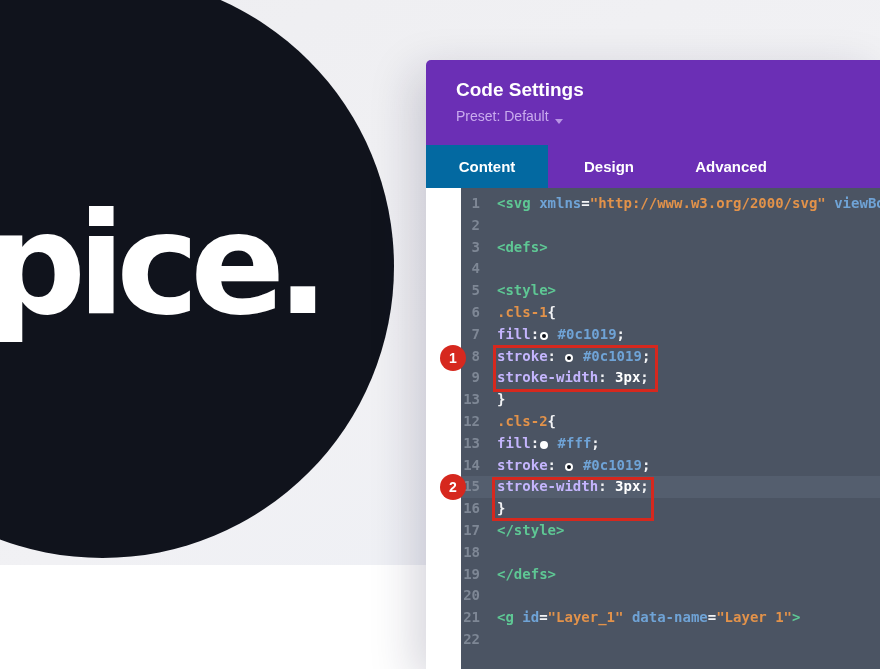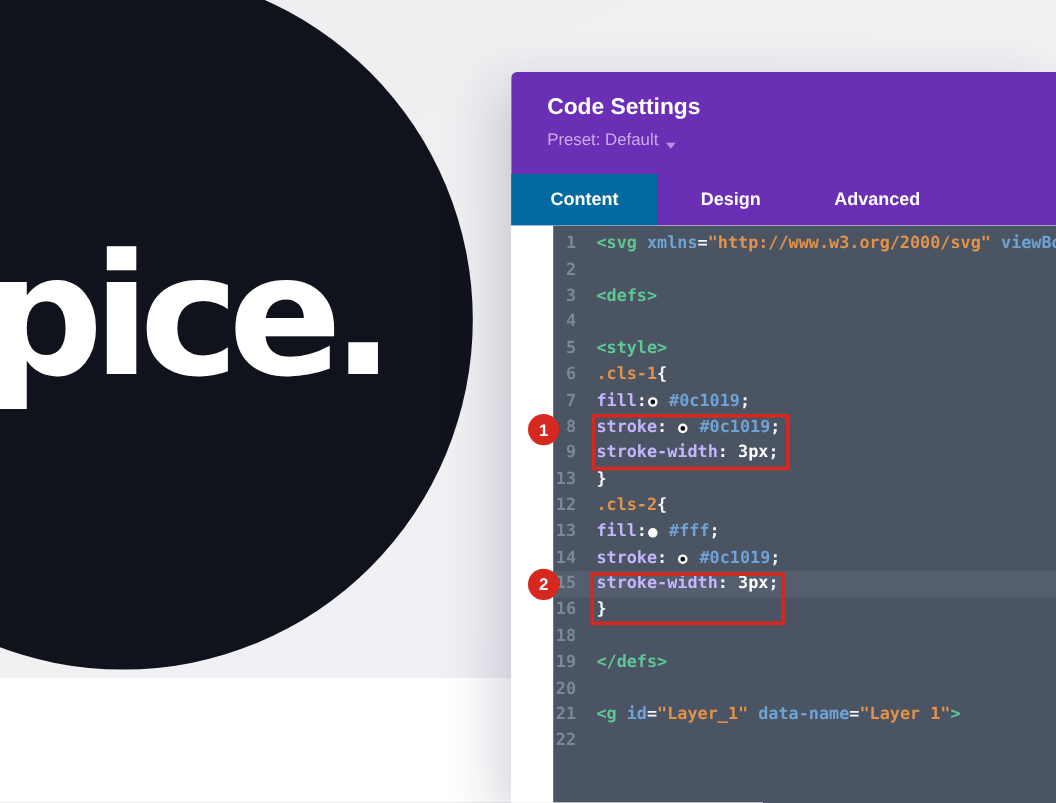--- a/index.html
+++ b/index.html
@@ -143,20 +143,21 @@
         <div class="code-line"><span class="ln">6</span><span class="lc"><span class="tok-sel">.cls-1</span><span class="tok-pun">{</span></span></div>
         <div class="code-line"><span class="ln">7</span><span class="lc"><span class="tok-prop">fill</span><span class="tok-pun">:</span><span class="swatch" style="background: rgb(12, 16, 25);"></span><span class="tok-txt"> </span><span class="tok-val">#0c1019</span><span class="tok-pun">;</span></span></div>
         <div class="code-line"><span class="ln">8</span><span class="lc"><span class="tok-prop">stroke</span><span class="tok-pun">:</span><span class="tok-txt"> </span><span class="swatch" style="background: rgb(12, 16, 25);"></span><span class="tok-txt"> </span><span class="tok-val">#0c1019</span><span class="tok-pun">;</span></span></div>
         <div class="code-line"><span class="ln">9</span><span class="lc"><span class="tok-prop">stroke-width</span><span class="tok-pun">:</span><span class="tok-txt"> </span><span class="tok-num">3px</span><span class="tok-pun">;</span></span></div>
         <div class="code-line"><span class="ln">13</span><span class="lc"><span class="tok-pun">}</span></span></div>
         <div class="code-line"><span class="ln">12</span><span class="lc"><span class="tok-sel">.cls-2</span><span class="tok-pun">{</span></span></div>
         <div class="code-line"><span class="ln">13</span><span class="lc"><span class="tok-prop">fill</span><span class="tok-pun">:</span><span class="swatch" style="background: rgb(255, 255, 255);"></span><span class="tok-txt"> </span><span class="tok-val">#fff</span><span class="tok-pun">;</span></span></div>
         <div class="code-line"><span class="ln">14</span><span class="lc"><span class="tok-prop">stroke</span><span class="tok-pun">:</span><span class="tok-txt"> </span><span class="swatch" style="background: rgb(12, 16, 25);"></span><span class="tok-txt"> </span><span class="tok-val">#0c1019</span><span class="tok-pun">;</span></span></div>
         <div class="code-line active"><span class="ln">15</span><span class="lc"><span class="tok-prop">stroke-width</span><span class="tok-pun">:</span><span class="tok-txt"> </span><span class="tok-num">3px</span><span class="tok-pun">;</span></span></div>
         <div class="code-line"><span class="ln">16</span><span class="lc"><span class="tok-pun">}</span></span></div>
+        <div class="code-line"><span class="ln">17</span><span class="lc"><span class="tok-tag">&lt;/style&gt;</span></span></div>
         <div class="code-line"><span class="ln">18</span><span class="lc"></span></div>
         <div class="code-line"><span class="ln">19</span><span class="lc"><span class="tok-tag">&lt;/defs&gt;</span></span></div>
         <div class="code-line"><span class="ln">20</span><span class="lc"></span></div>
         <div class="code-line"><span class="ln">21</span><span class="lc"><span class="tok-tag">&lt;g</span><span class="tok-attr"> id</span><span class="tok-pun">=</span><span class="tok-str">"Layer_1"</span><span class="tok-attr"> data-name</span><span class="tok-pun">=</span><span class="tok-str">"Layer 1"</span><span class="tok-tag">&gt;</span></span></div>
         <div class="code-line"><span class="ln">22</span><span class="lc"></span></div>
       </div>
 
     <div class="annot-box box-1"></div>
     <div class="annot-box box-2"></div>
     <div class="annot-badge badge-1">1</div>

